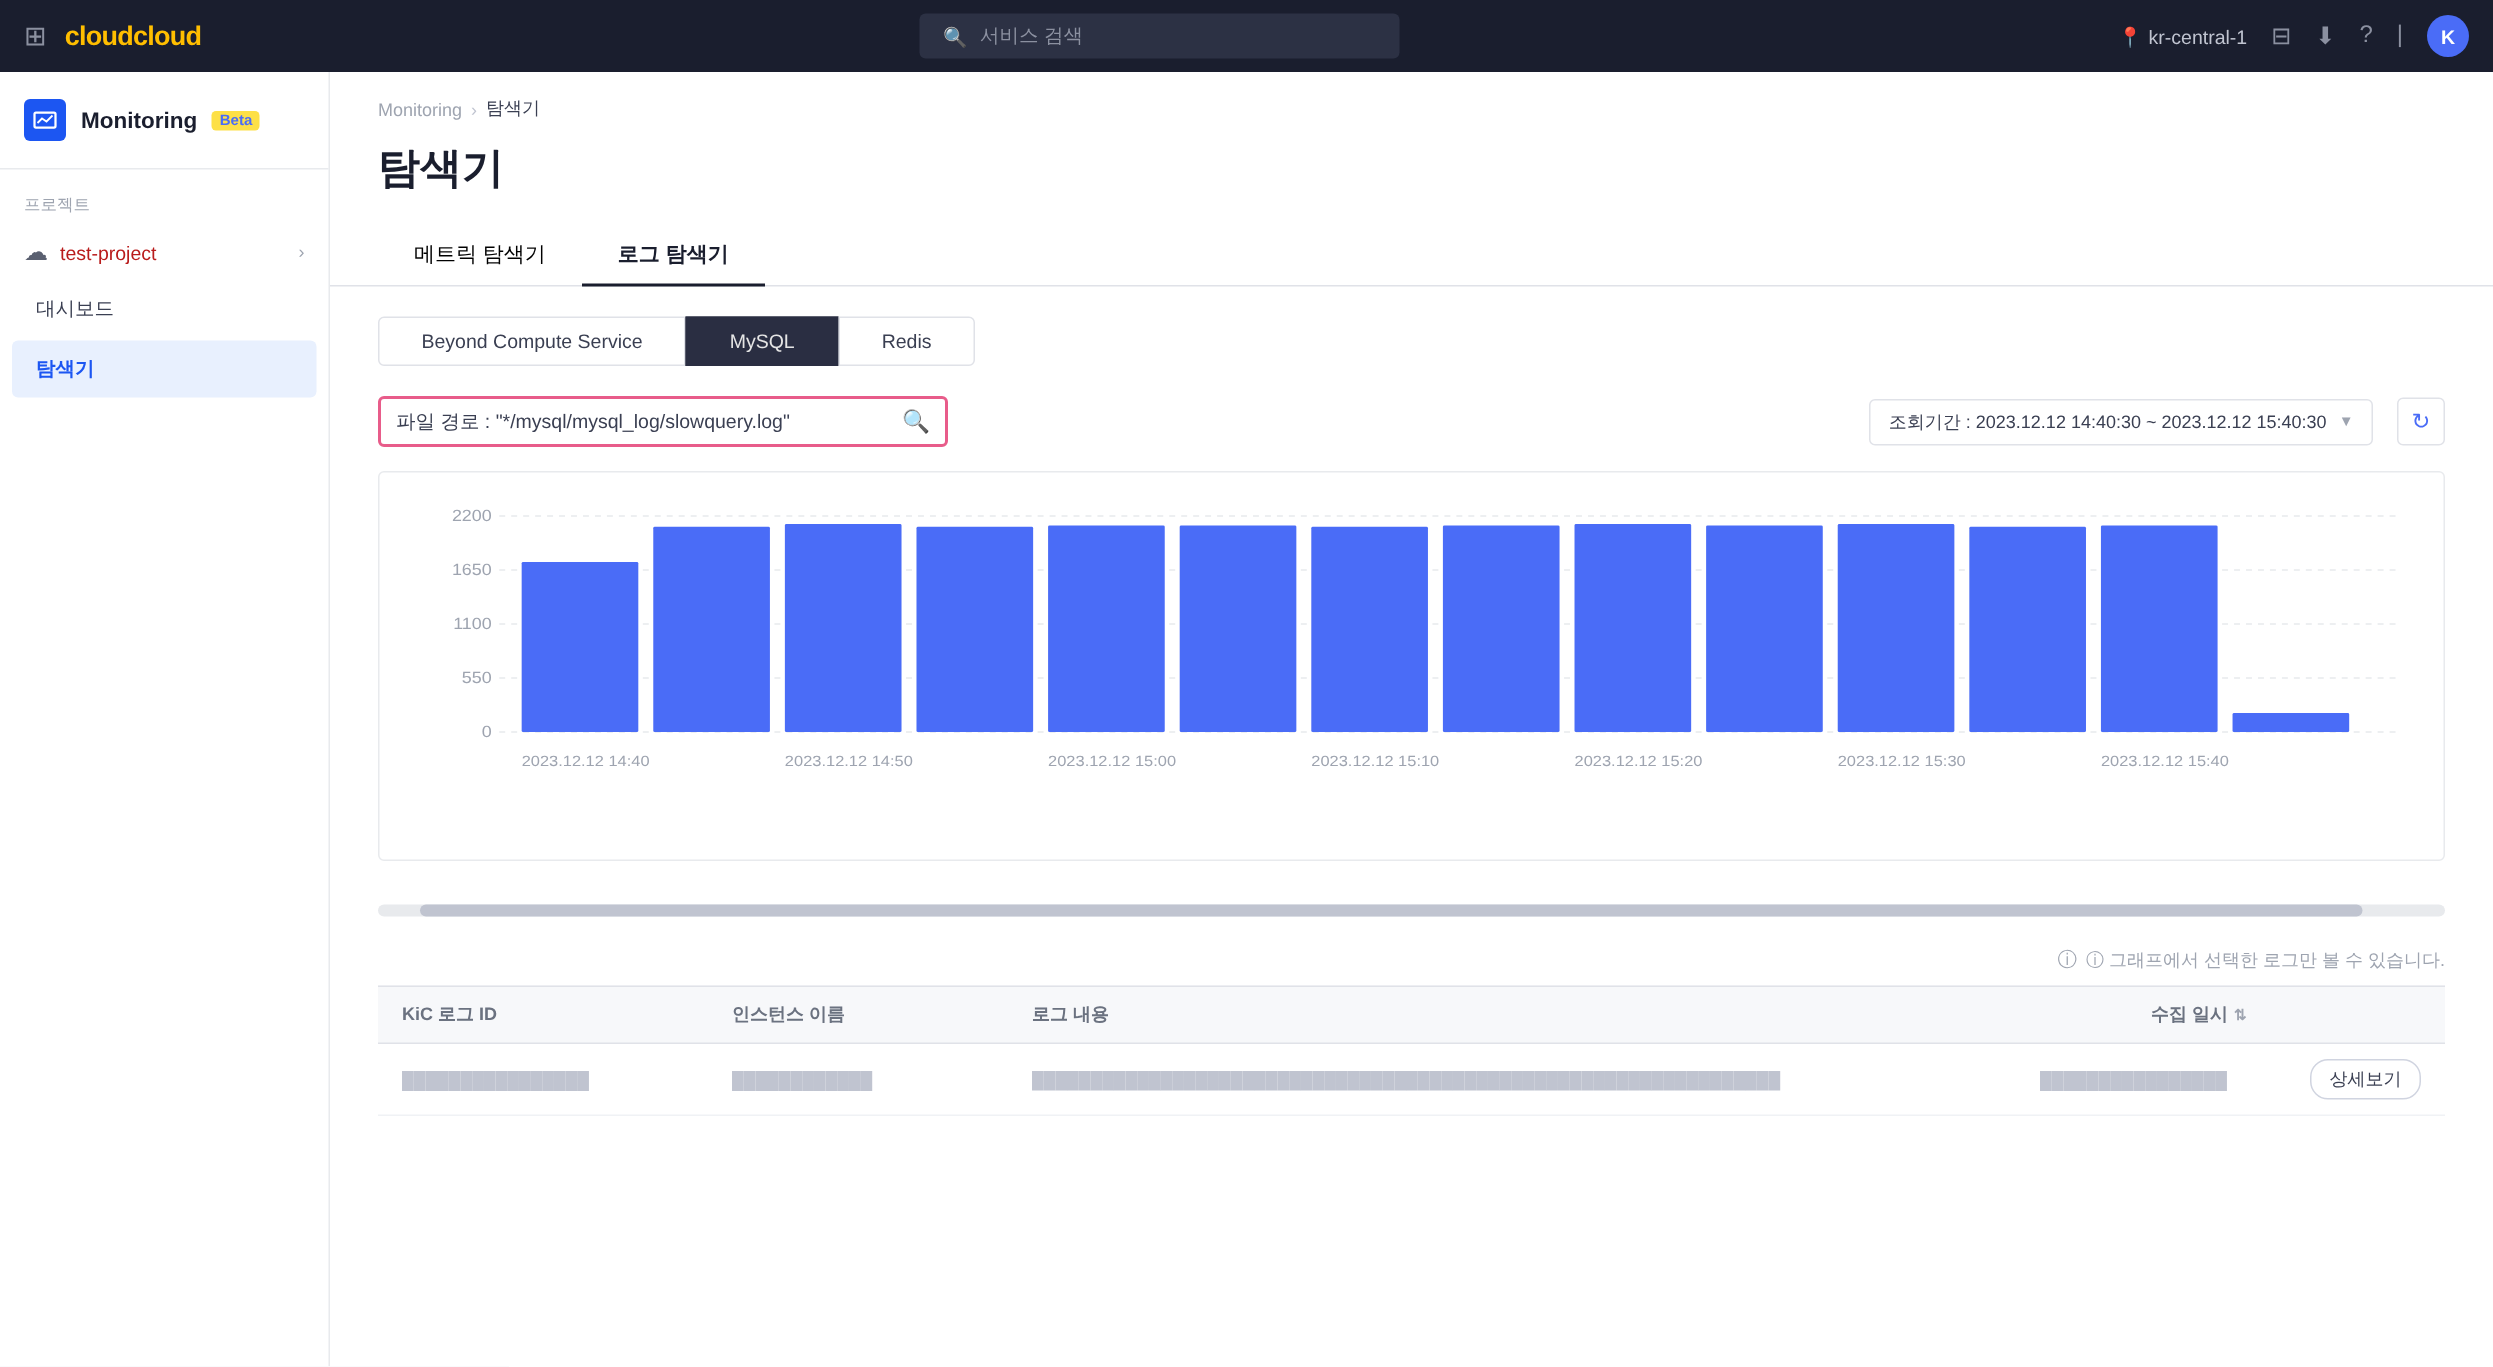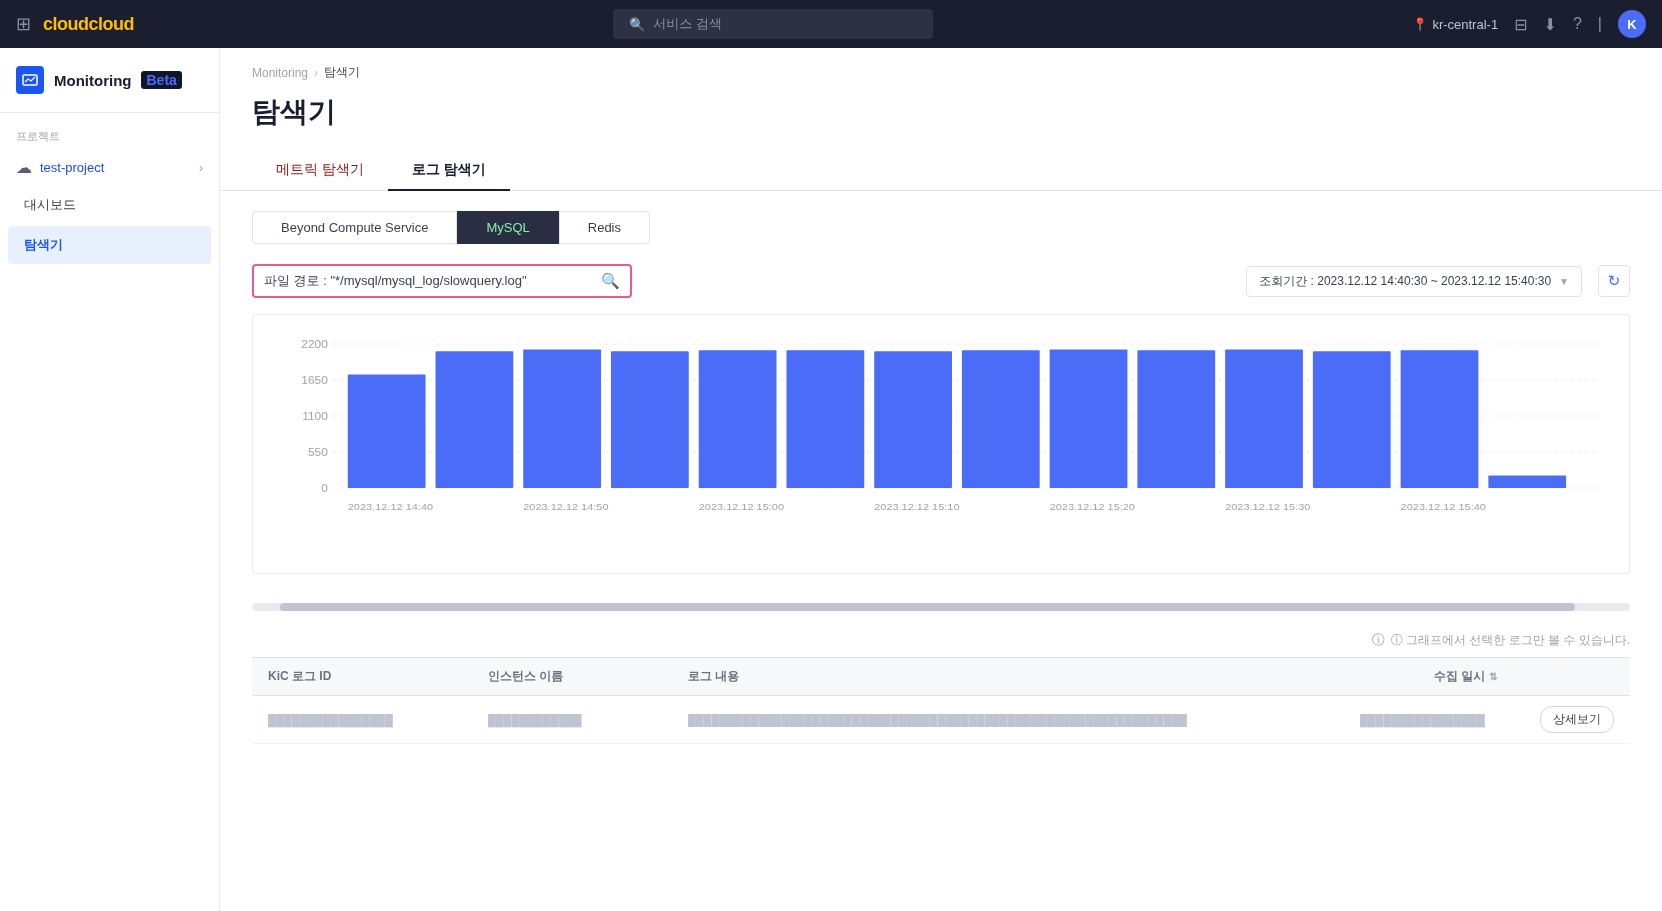--- a/index.html
+++ b/index.html
@@ -107,23 +107,23 @@
       align-items: center;
       justify-content: center;
     }
     .sidebar-service-icon svg { width: 16px; height: 16px; }
     .sidebar-service-name {
       font-size: 15px;
       font-weight: 700;
       color: #1a1e2e;
     }
     .sidebar-beta-badge {
-      background: #0f172a;
+      background: #fde047;
       color: #4a6cf7;
-      font-size: 14px;
+      font-size: 10px;
       font-weight: 600;
       padding: 1px 5px;
       border-radius: 3px;
     }
     .sidebar-section-label {
       font-size: 11px;
       color: #9ea4b0;
       padding: 16px 16px 6px;
       font-weight: 500;
     }
@@ -138,21 +138,21 @@
     }
     .sidebar-project-item-left {
       display: flex;
       align-items: center;
       gap: 8px;
     }
     .cloud-icon {
       font-size: 16px;
       color: #5a6070;
     }
-    .sidebar-project-name { font-size: 13px; color: #1d4ed8; }
+    .sidebar-project-name { font-size: 13px; color: #b91c1c; }
     .sidebar-chevron { font-size: 12px; color: #9ea4b0; }
     .sidebar-nav-item {
       padding: 10px 16px;
       font-size: 13px;
       color: #3a3f52;
       cursor: pointer;
       border-radius: 4px;
       margin: 1px 8px;
     }
     .sidebar-nav-item.active {
@@ -194,21 +194,21 @@
     
     .tabs-container {
       display: flex;
       border-bottom: 1px solid #e0e2e8;
       padding: 0 32px;
       gap: 0;
     }
     .tab-item {
       padding: 10px 24px;
       font-size: 14px;
-      color: #7f1d1d;
+      color: #000000;
       cursor: pointer;
       border-bottom: 2px solid transparent;
       margin-bottom: -1px;
     }
     .tab-item.active {
       color: #1a1e2e;
       font-weight: 600;
       border-bottom: 2px solid #1a1e2e;
     }
 
@@ -224,21 +224,21 @@
       font-size: 13px;
       color: #3a3f52;
       cursor: pointer;
       border: 1px solid #e0e2e8;
       background: #fff;
     }
     .sub-tab:first-child { border-radius: 4px 0 0 4px; }
     .sub-tab:last-child { border-radius: 0 4px 4px 0; }
     .sub-tab.active {
       background: #2a2e42;
-      color: #86efac;
+      color: #e5e5e5;
       border-color: #2a2e42;
     }
 
     
     .filter-row {
       display: flex;
       align-items: center;
       padding: 4px 32px 16px;
       gap: 16px;
     }

